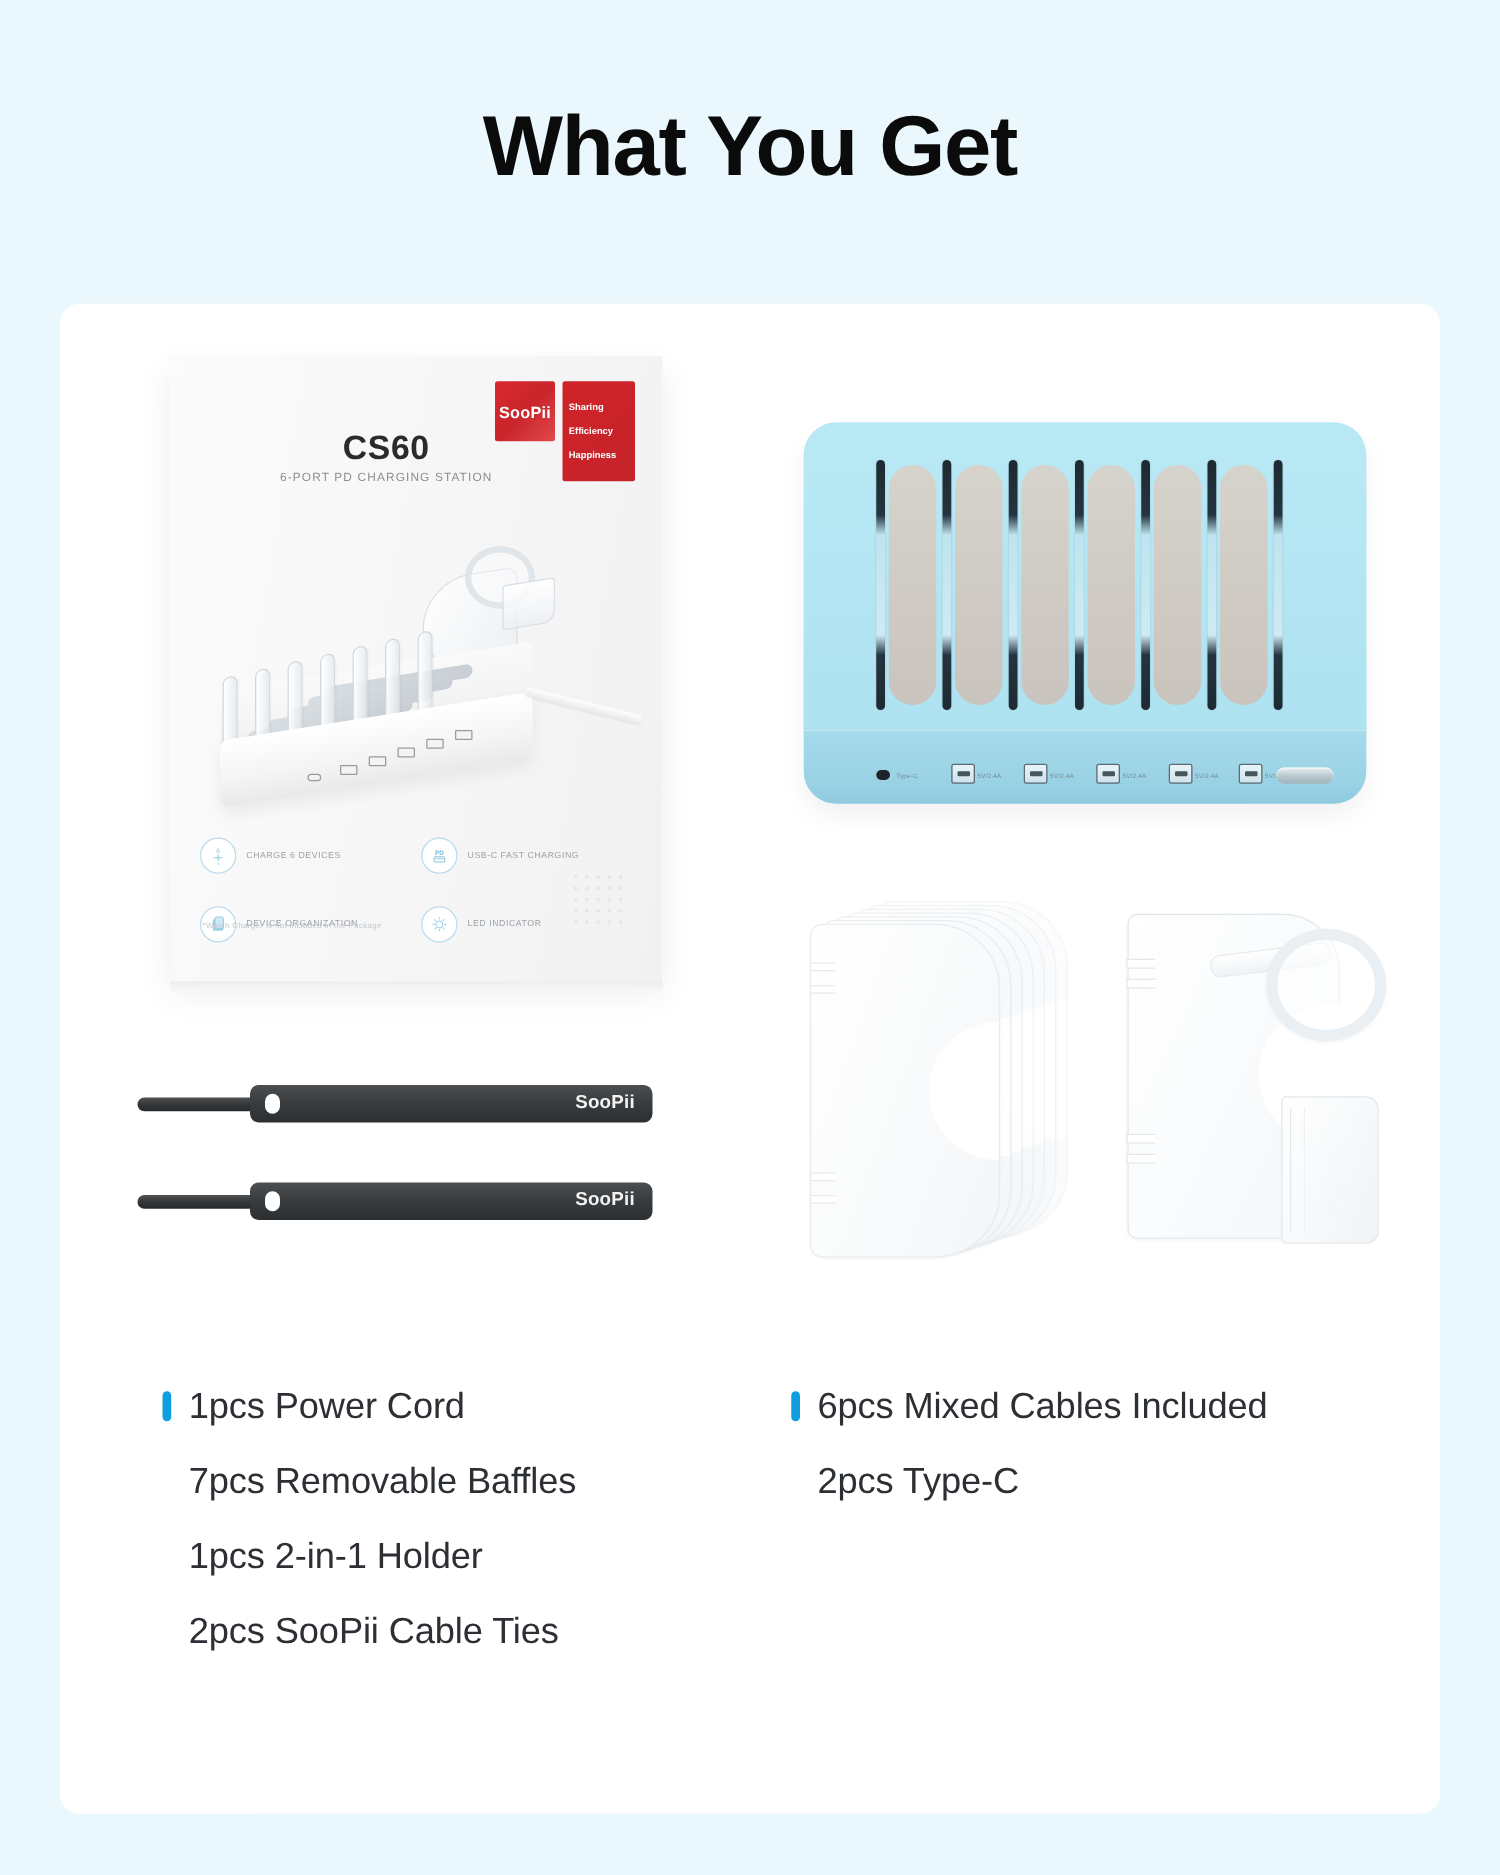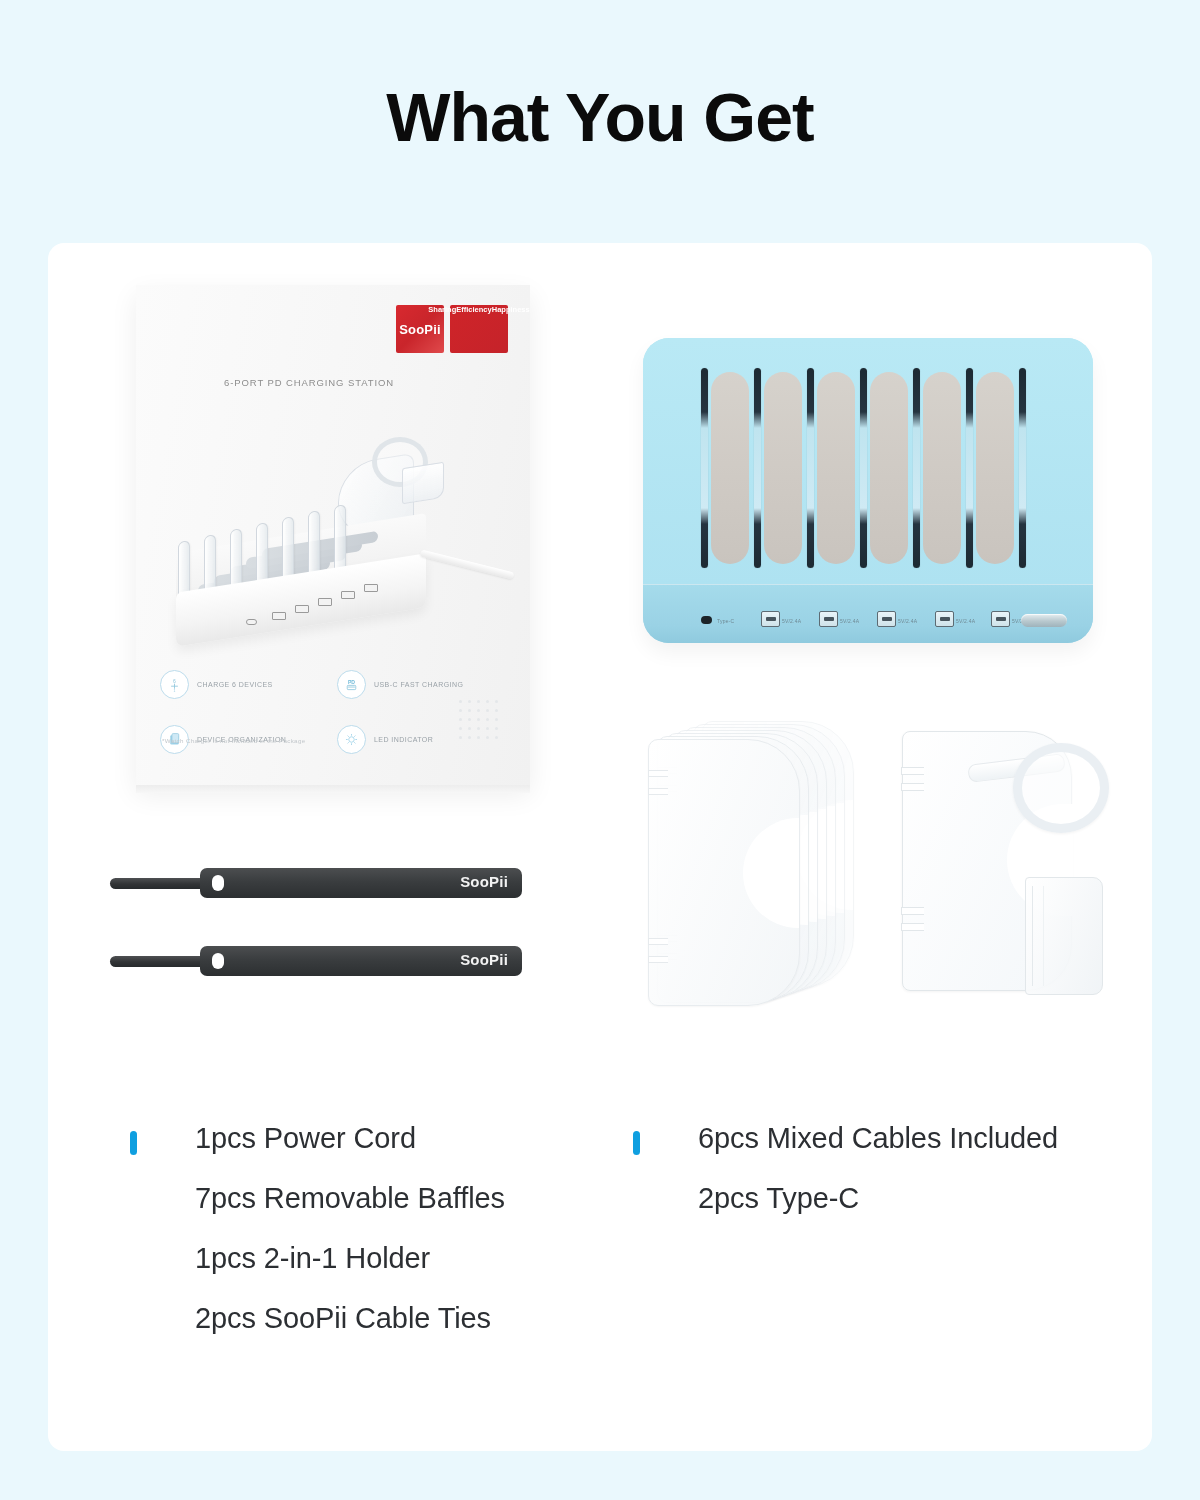--- a/index.html
+++ b/index.html
@@ -39,22 +39,22 @@
     position:absolute;right:22px;top:20px;display:flex;gap:6px;
   }
   .logo-sq{
     width:48px;height:48px;border-radius:2px;
     background:linear-gradient(135deg,#d8292f 0%,#c9252b 50%,#e04a4c 100%);
     display:flex;align-items:center;justify-content:center;
     color:#fff;
   }
   .logo-sq.brand{font-size:13px;font-weight:bold;letter-spacing:.2px;}
   .logo-sq.slogan{
-    flex-direction:row;justify-content:center;align-items:flex-start;
-    padding:0 5px;font-size:7.5px;font-weight:bold;line-height:1.35;
+    flex-direction:column;justify-content:space-between;align-items:flex-start;
+    padding:16px 5px;font-size:7.5px;font-weight:bold;line-height:1.35;
     background:linear-gradient(135deg,#cf2429 0%,#c5232a 100%);
   }
   .box-model{
     position:absolute;top:58px;left:0;width:100%;
     text-align:center;padding-right:48px;box-sizing:border-box;
     font-size:27px;font-weight:bold;letter-spacing:.5px;color:#2b2b2b;
   }
   .box-sub{
     position:absolute;top:92px;left:0;width:100%;
     text-align:center;padding-right:48px;box-sizing:border-box;
@@ -263,22 +263,22 @@
   .holder .clip::after{
     content:"";position:absolute;left:6px;top:8px;width:10px;height:100px;
     border-left:1.5px solid #e4e9ec;border-right:1.5px solid #eef2f4;
   }
   
   .lists{position:absolute;left:0;top:1095px;width:1200px;}
   .col{position:absolute;top:0;}
   .col.left{left:130px;}
   .col.right{left:633px;}
   .li{
-    display:flex;align-items:flex-end;height:60px;
-    font-size:29px;color:#2c2f33;letter-spacing:-.1px;gap:44px;
+    display:flex;align-items:center;height:60px;
+    font-size:29px;color:#2c2f33;letter-spacing:-.1px;
   }
   .li .bullet{
     width:7px;height:24px;border-radius:4px;background:#0f9fe0;
     margin-right:14px;flex:none;
   }
   .li .spacer{width:7px;margin-right:14px;flex:none;}
 </style>
 </head>
 <body>
 
@@ -288,20 +288,21 @@
 
   <div class="box">
     <div class="box-logo">
       <div class="logo-sq brand">SooPii</div>
       <div class="logo-sq slogan">
         <span>Sharing</span>
         <span>Efficiency</span>
         <span>Happiness</span>
       </div>
     </div>
+    <div class="box-model">CS60</div>
     <div class="box-sub">6-PORT PD CHARGING STATION</div>
 
     <div class="box-render">
       <div class="pr-holder">
         <div class="plate"></div>
         <div class="ring"></div>
         <div class="clip"></div>
       </div>
       <div class="pr-deck"></div>
       <div class="pr-pad" style="left:28px;top:172px;transform:skewY(-9deg);"></div>

